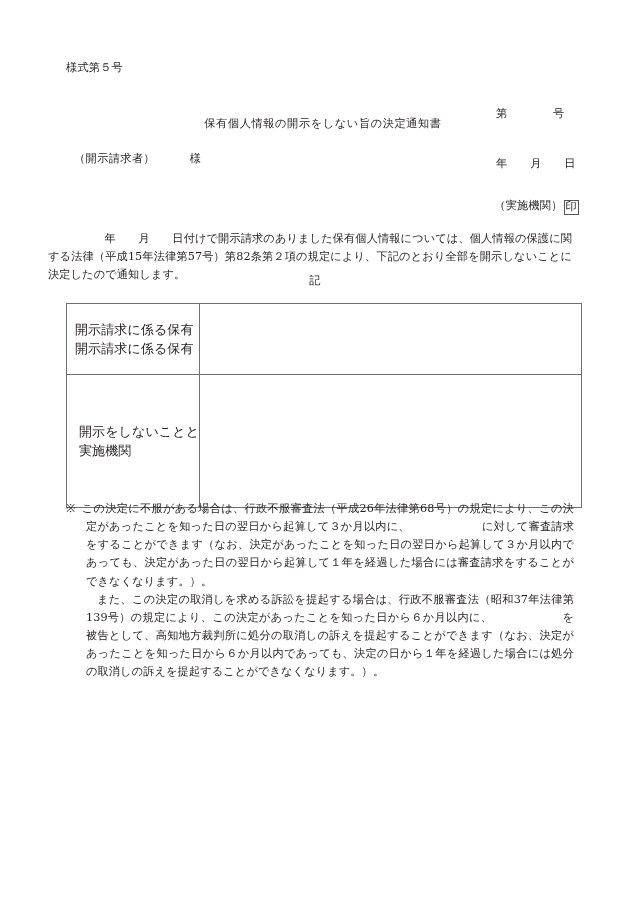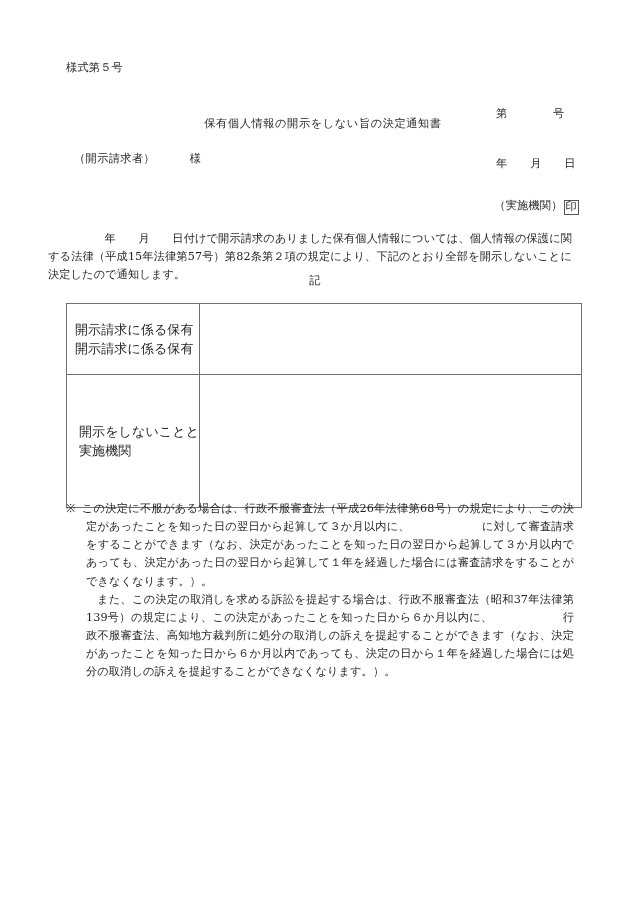--- a/index.html
+++ b/index.html
@@ -202,16 +202,16 @@
           <span>実施機関</span>
         </td>
         <td class="value"></td>
       </tr>
     </tbody>
   </table>
 
   <div class="blk" id="footnote">
     <p class="fn-para"><span class="marker">※</span><span>この決定に不服がある場合は、行政不服審査法（平成26年法律第68号）の規定により、この決定があったことを知った日の翌日から起算して３か月以内に、</span><span class="fill-blank"></span><span>に対して審査請求をすることができます（なお、決定があったことを知った日の翌日から起算して３か月以内であっても、決定があった日の翌日から起算して１年を経過した場合には審査請求をすることができなくなります。）。</span></p>
 
-    <p class="fn-para second"><span>また、この決定の取消しを求める訴訟を提起する場合は、行政不服審査法（昭和37年法律第139号）の規定により、この決定があったことを知った日から６か月以内に、</span><span class="fill-blank-2"></span><span>行政不服審査法、高知地方裁判所に処分の取消しの訴えを提起することができます（なお、決定があったことを知った日から６か月以内であっても、決定の日から１年を経過した場合には処分の取消しの訴えを提起することができなくなります。）。</span></p>
+    <p class="fn-para second"><span>また、この決定の取消しを求める訴訟を提起する場合は、行政不服審査法（昭和37年法律第139号）の規定により、この決定があったことを知った日から６か月以内に、</span><span class="fill-blank-2"></span><span>を被告として、高知地方裁判所に処分の取消しの訴えを提起することができます（なお、決定があったことを知った日から６か月以内であっても、決定の日から１年を経過した場合には処分の取消しの訴えを提起することができなくなります。）。</span></p>
   </div>
 
 </div>
 
 </body></html>

